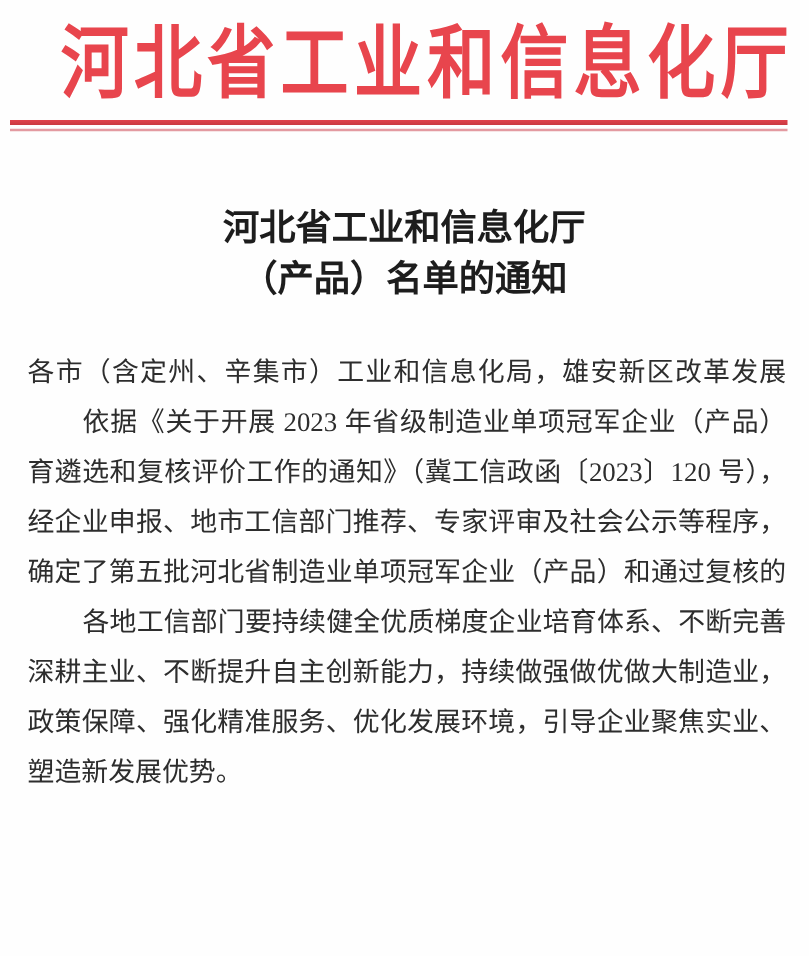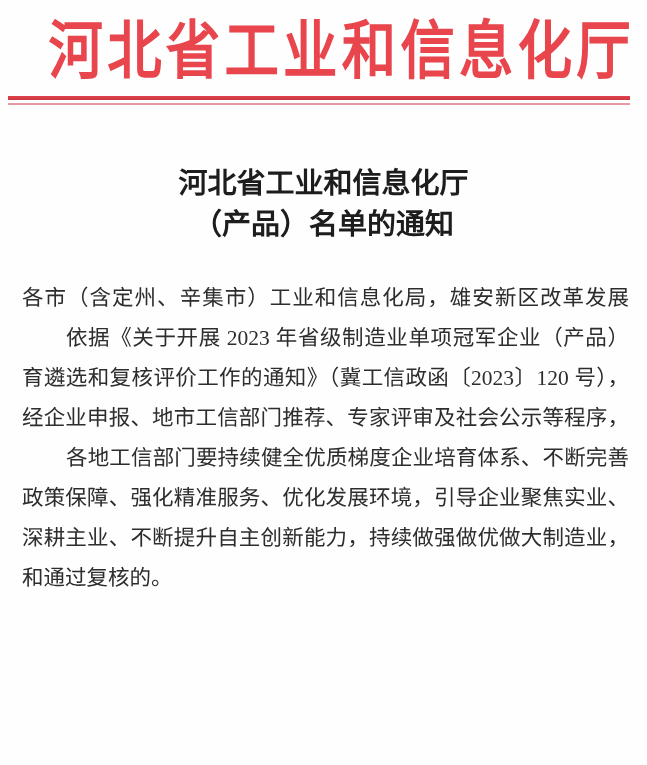--- a/index.html
+++ b/index.html
@@ -91,20 +91,21 @@
     <div class="title-line">河北省工业和信息化厅</div>
     <div class="title-line">（产品）名单的通知</div>
   </div>
 
   <main class="doc-body">
     <div class="line just">各市（含定州、辛集市）工业和信息化局，雄安新区改革发展局：</div>
 
     <div class="line just indent">依据《关于开展 2023 年省级制造业单项冠军企业（产品）培</div>
     <div class="line just">育遴选和复核评价工作的通知》（冀工信政函〔2023〕120 号），</div>
     <div class="line just">经企业申报、地市工信部门推荐、专家评审及社会公示等程序，</div>
+    <div class="line just">确定了第五批河北省制造业单项冠军企业（产品）和通过复核的</div>
 
     <div class="line just indent">各地工信部门要持续健全优质梯度企业培育体系、不断完善</div>
+    <div class="line just">深耕主业、不断提升自主创新能力，持续做强做优做大制造业，</div>
     <div class="line just">政策保障、强化精准服务、优化发展环境，引导企业聚焦实业、</div>
-    <div class="line just">深耕主业、不断提升自主创新能力，持续做强做优做大制造业，</div>
-    <div class="line">和通过复核的。</div>
+    <div class="line">塑造新发展优势。</div>
   </main>
 
 </div>
 
 </body></html>

